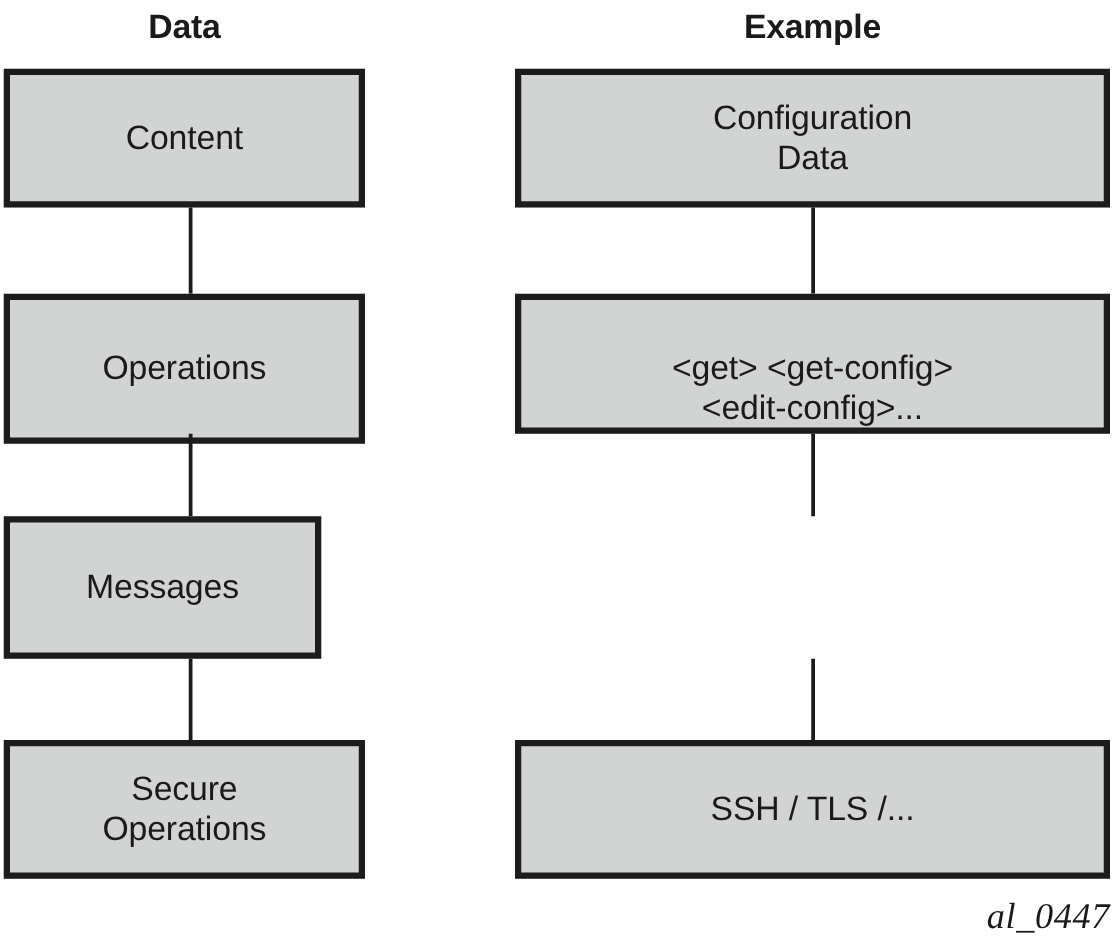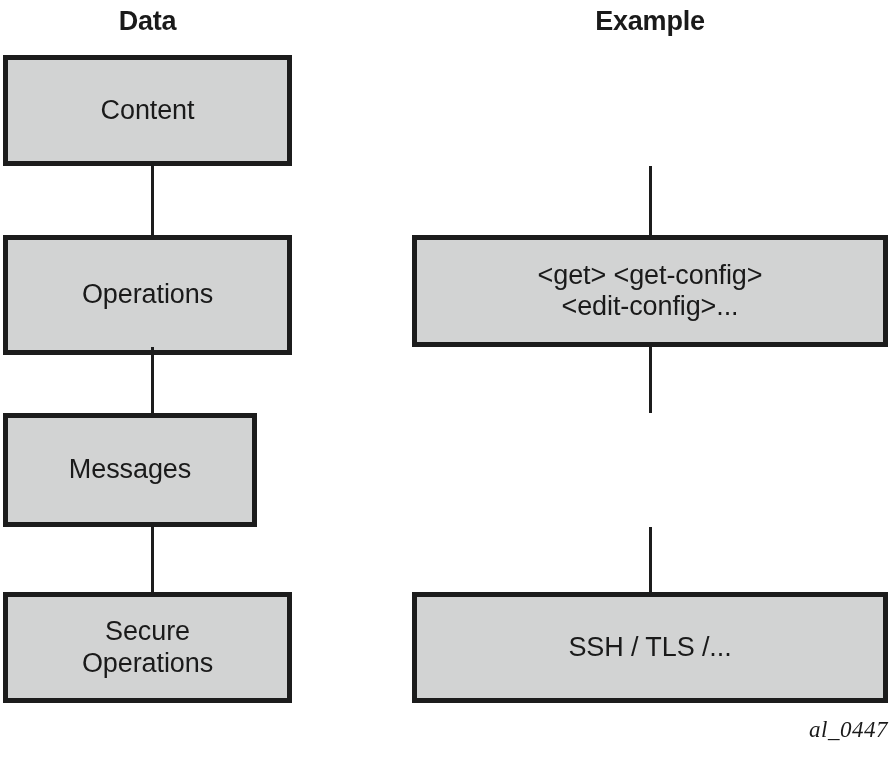--- a/index.html
+++ b/index.html
@@ -59,46 +59,50 @@
     width: 3px;
     background: #1c1c1c;
   }
 
   #figure-caption {
     position: absolute;
     right: 8px;
     top: 717px;
     font-family: "Liberation Serif", serif;
     font-style: italic;
-    font-size: 23px;
+    font-size: 29px;
     color: #1a1a1a;
     letter-spacing: 0.5px;
     text-align: center;
   }
 </style>
 </head>
 <body>
 
 <div id="diagram">
 
   <div class="col-header" id="header-layer">Data</div>
 
   <div class="col-header" id="header-example">Example</div>
 
   <div class="node-box" style="left:3px;  top:55px;  width:289px; height:111px;text-align:center;">
     <span class="node-label">Content</span>
   </div>
+  <div class="node-box" style="left:412px; top:55px;  width:476px; height:111px;">
+    <span class="node-label">Configuration
+Data</span>
+  </div>
 
   <div class="connector" style="left:151px; top:166px; height:69px;"></div>
   <div class="connector" style="left:649px; top:166px; height:69px;"></div>
 
   <div class="node-box" style="left:3px;  top:235px; width:289px; height:120px;">
     <span class="node-label">Operations</span>
   </div>
-  <div class="node-box" style="left:412px; top:235px; width:476px; height:112px;">
+  <div class="node-box" style="left:412px; top:235px; width:476px; height:112px;align-items:flex-end;">
     <span class="node-label">&lt;get&gt; &lt;get-config&gt;
 &lt;edit-config&gt;...</span>
   </div>
 
   <div class="connector" style="left:151px; top:347px; height:66px;"></div>
   <div class="connector" style="left:649px; top:347px; height:66px;"></div>
 
   <div class="node-box" style="left:3px;  top:413px; width:254px; height:114px;">
     <span class="node-label">Messages</span>
   </div>

